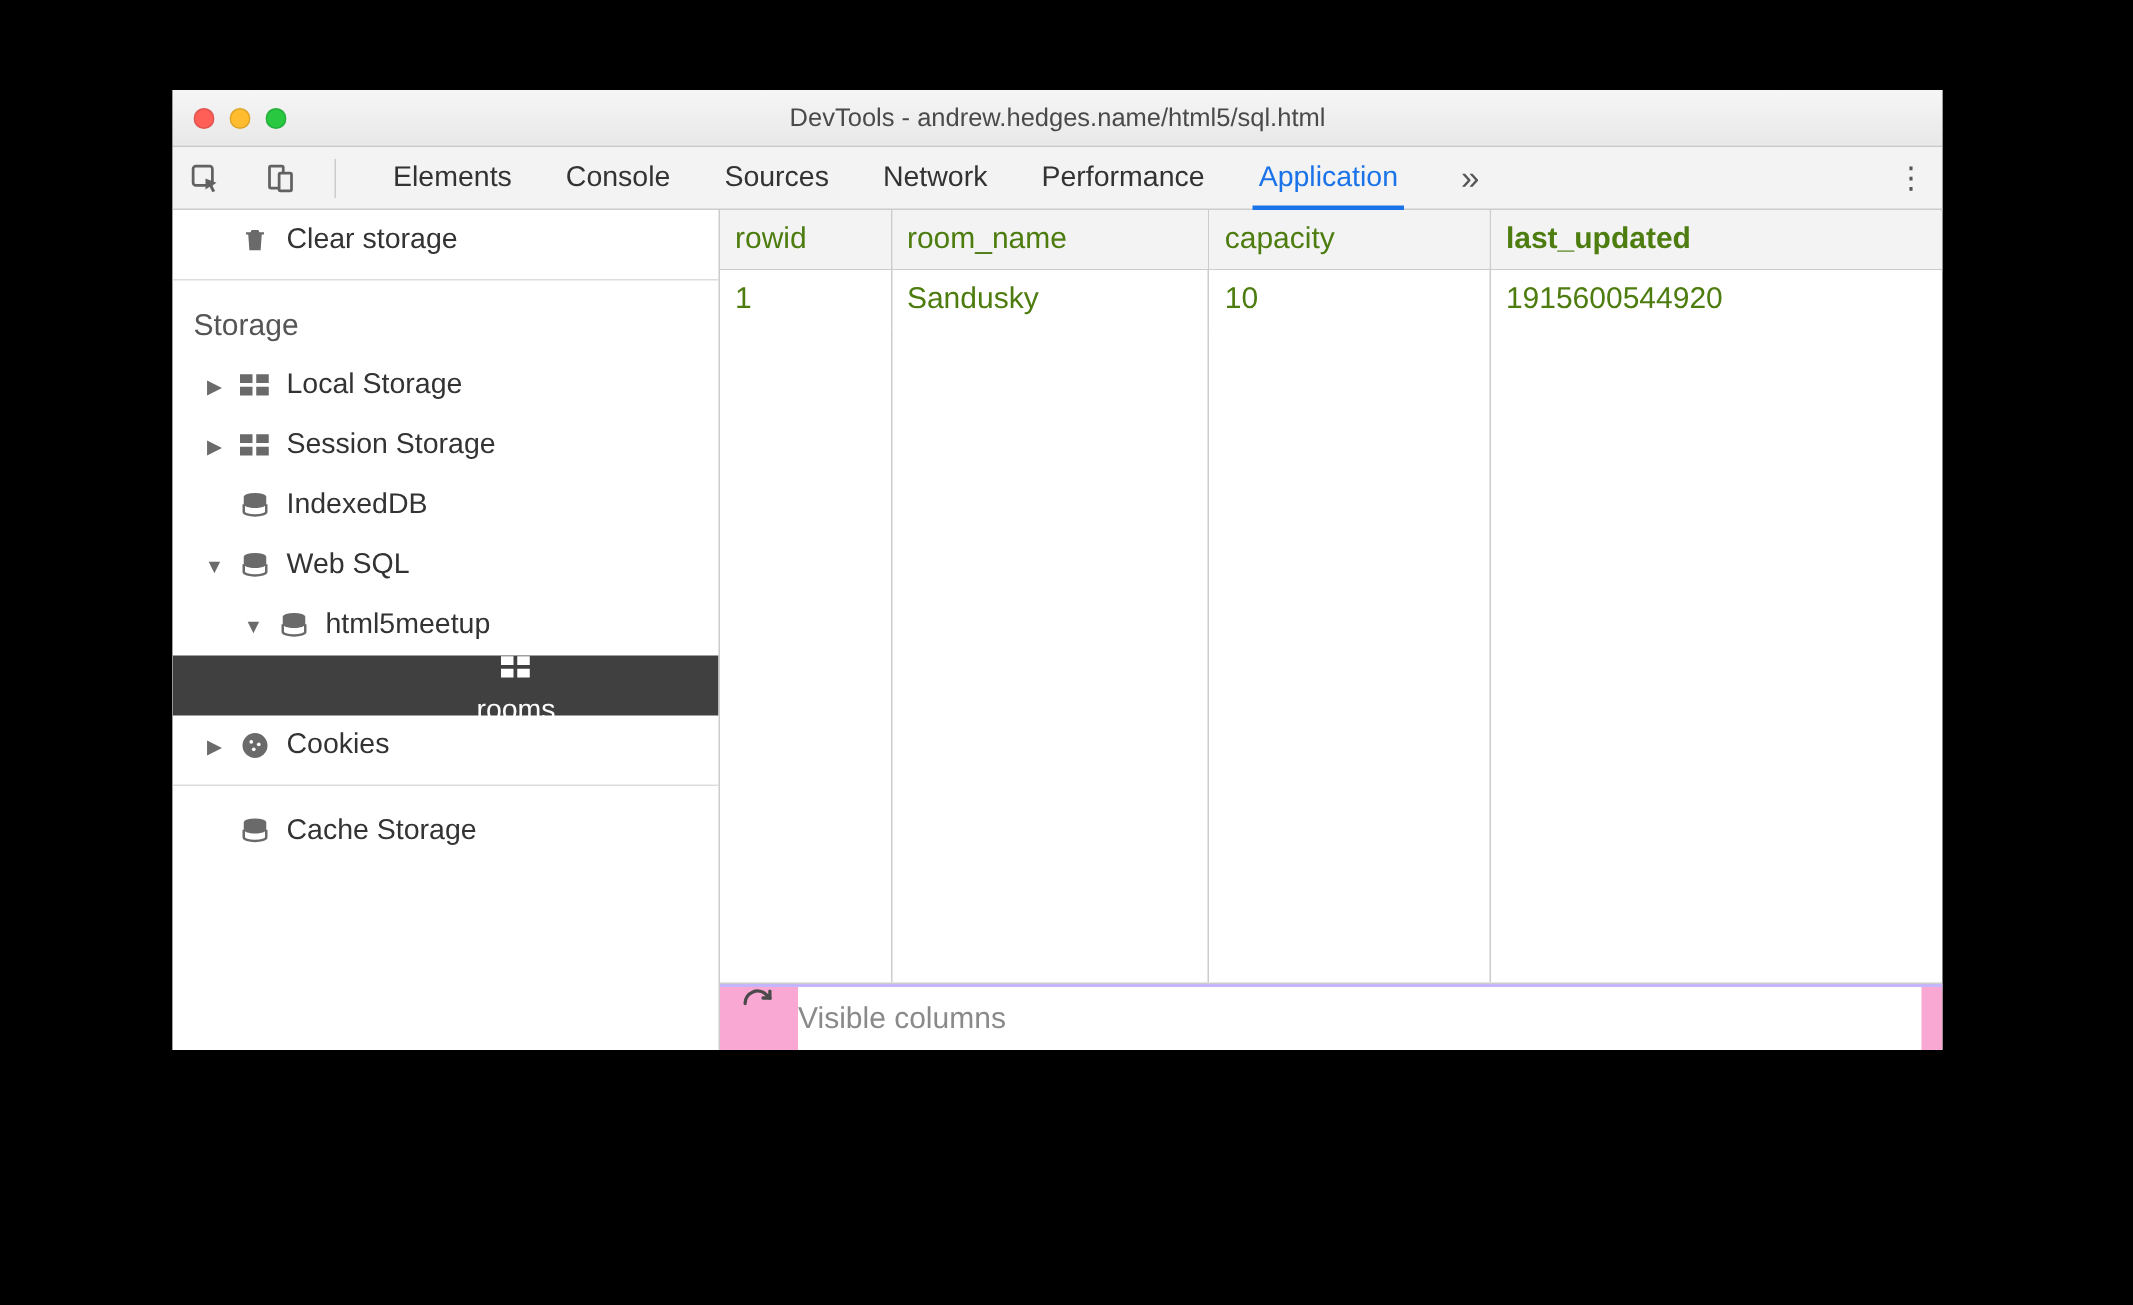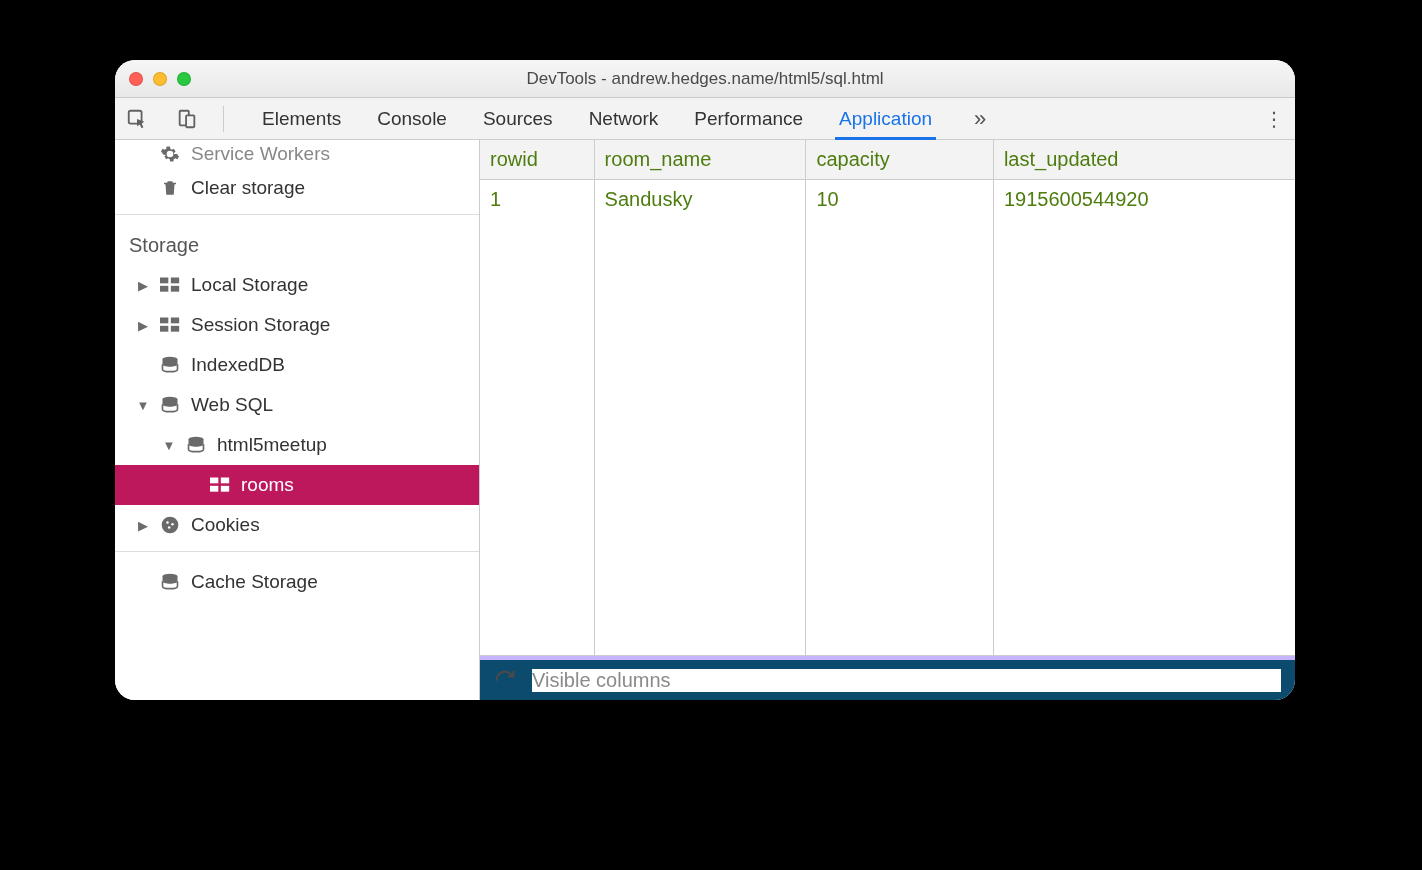--- a/index.html
+++ b/index.html
@@ -1,19 +1,19 @@
 <!DOCTYPE html>
 <html><head>
 <meta charset="utf-8">
 <style>
   * { box-sizing: border-box; margin: 0; padding: 0; font-family: -apple-system, "Helvetica Neue", Arial, sans-serif; }
   body { background: #000; width: 1422px; height: 870px; position: relative; }
   .window {
     position: absolute; left: 115px; top: 60px; width: 1180px; height: 640px;
-    background: #fff; border-radius: 20px; box-shadow: 0 20px 60px rgba(0,0,0,.5), 0 0 0 1px rgba(0,0,0,.15);
+    background: #fff; border-radius: 0; box-shadow: 0 20px 60px rgba(0,0,0,.5), 0 0 0 1px rgba(0,0,0,.15);
     display: flex; flex-direction: column; overflow: hidden;
   }
   .titlebar {
     height: 38px; background: linear-gradient(#f6f6f6,#e8e8e8);
     border-bottom: 1px solid #c9c9c9; display: flex; align-items: center; position: relative;
   }
   .traffic { display: flex; gap: 10px; margin-left: 14px; }
   .dot { width: 14px; height: 14px; border-radius: 50%; border: 1px solid rgba(0,0,0,.12); }
   .dot.red{background:#ff5f57}.dot.yellow{background:#febc2e}.dot.green{background:#28c840}
   .title { position:absolute; left:0; right:0; text-align:center; font-size:17px; color:#4a4a4a; pointer-events:none; }
@@ -30,35 +30,35 @@
   .tabbar .more { margin-left:28px; color:#555; font-size:22px; }
   .kebab { margin-left:auto; color:#555; width:26px; text-align:center; font-size:20px; letter-spacing:0; }
   .content { flex:1; display:flex; min-height:0; }
   .sidebar { width:365px; border-right:1px solid #ccc; background:#fff; overflow:hidden; display:flex; flex-direction:column; font-size:19px; color:#333;}
   .row { height:40px; display:flex; align-items:center; padding-left:16px; gap:10px; cursor:pointer; }
   .row.cut { height:28px; }
   .row.section { font-size:20px; color:#555; padding-left:14px; cursor:default; }
   .row .arrow { width:12px; color:#6b6b6b; display:inline-flex; justify-content:center; font-size:13px;}
   .row .spacer { width:12px; display:inline-block;}
   .row .icon { width:22px; color:#6a6a6a; display:inline-flex; justify-content:center; }
-  .row.selected { background:#be185d; color:#fff; }
+  .row.selected { background:#404040; color:#fff;flex-direction:column; }
   .row.selected .icon, .row.selected .arrow { color:#fff; }
   .indent1 { padding-left:22px; }
   .indent2 { padding-left:48px; }
   .indent3 { padding-left:94px; }
   .divider { height:1px; background:#ddd; margin:6px 0 10px 0;}
   .main { flex:1; display:flex; flex-direction:column; min-width:0; }
   .table-wrap { flex:1; overflow:auto; border-bottom:1px solid #ccc;}
   table { border-collapse:collapse; width:100%; height:100%; font-size:20px; color:#4d7c0f; }
   th { text-align:left; font-weight:400; background:#f3f3f3; border-bottom:1px solid #ccc; border-right:1px solid #ccc; padding:8px 10px; position:sticky; top:0;}
-  th:last-child{border-right:none;}
+  th:last-child{border-right:none;font-weight:bold;}
   td { border-right:1px solid #ccc; padding:8px 10px; vertical-align:top;}
   td:last-child{border-right:none;}
   tbody tr.filler td { height: 100%; padding:0;}
-  .footer { height:44px; display:flex; align-items:center; gap:16px; padding:0 14px; background:#0c4a6e; border-top:4px solid #c4b5fd;}
+  .footer { height:44px; display:flex; gap:16px; padding:0 14px; background:#f9a8d4; border-top:2px solid #c4b5fd;}
   .footer .refresh { color:#4a4a4a; cursor:pointer; }
   .footer input { flex:1; border:none; outline:none; font-size:20px; color:#333; }
   .footer input::placeholder { color:#8a8a8a; }
   svg { display:block; }
   .cutoff { color:#888; font-size:19px; }
 </style>
 </head>
 <body>
 
 <div class="window">
@@ -95,29 +95,20 @@
       <div class="tab active">Application</div>
     </div>
     <div class="more">»</div>
     <div class="kebab">⋮</div>
   </div>
 
   <div class="content">
 
     <div class="sidebar">
 
-      <div class="row cut indent1">
-        <span class="spacer"></span>
-        <span class="icon">
-          <svg width="20" height="20" viewBox="0 0 24 24" fill="currentColor">
-              <path d="M12 8a4 4 0 100 8 4 4 0 000-8zm9 4a7 7 0 01-.1 1.2l2 1.6-2 3.4-2.4-1a7 7 0 01-2 1.2l-.4 2.6h-4l-.4-2.6a7 7 0 01-2-1.2l-2.4 1-2-3.4 2-1.6A7 7 0 013 12a7 7 0 01.1-1.2l-2-1.6 2-3.4 2.4 1a7 7 0 012-1.2L7.9 3h4l.4 2.6a7 7 0 012 1.2l2.4-1 2 3.4-2 1.6c.1.4.1.8.1 1.2z"></path>
-            </svg>
-        </span>
-        <span class="cutoff">Service Workers</span>
-      </div>
 
       <div class="row indent1">
         <span class="spacer"></span>
         <span class="icon">
           <svg width="18" height="20" viewBox="0 0 24 24" fill="currentColor">
               <path d="M6 7h12l-1 14H7L6 7zm3-4h6l1 2h4v2H4V5h4l1-2z"></path>
             </svg>
         </span>
         <span>Clear storage</span>
       </div>

